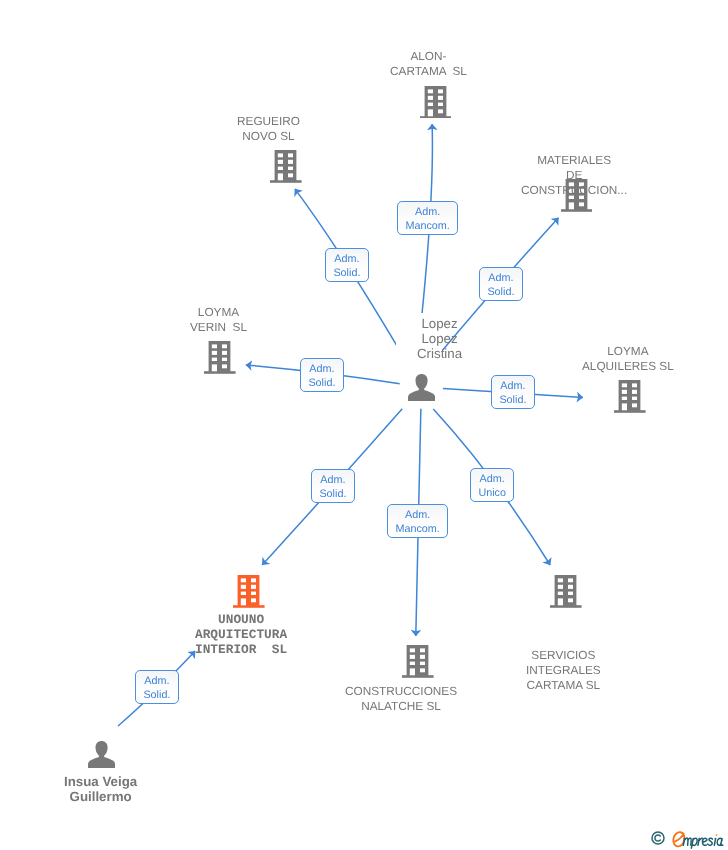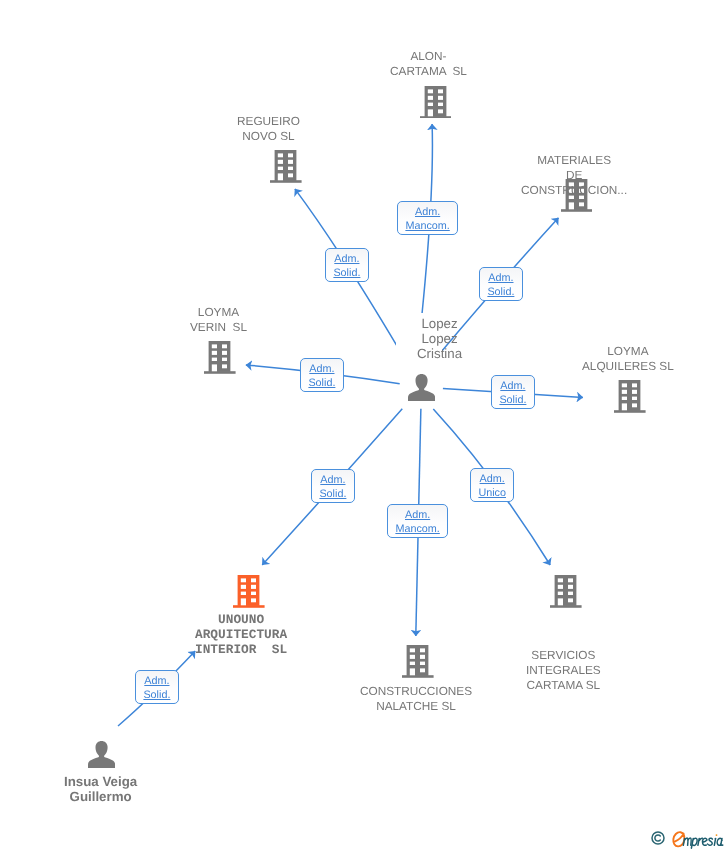--- a/index.html
+++ b/index.html
@@ -11,21 +11,21 @@
   svg#edges{position:absolute;left:0;top:0;width:728px;height:850px;}
   .node-icon{position:absolute;line-height:0;}
   .edge-mask{position:absolute;background:#fff;}
   .node-label{position:absolute;text-align:center;color:#767676;font-size:11.8px;
               line-height:15.05px;white-space:pre;background:transparent;padding:1px 1px;}
   .node-label.person{font-size:13.3px;line-height:15.2px;color:#767676;}
   .node-label.focal{font-weight:bold;color:#757575;font-size:12.8px;line-height:15.1px;}
   .edge-label{position:absolute;box-sizing:border-box;border:1.3px solid #4a90dd;
     background:linear-gradient(#f4f5f7,#fdfdfe 55%,#ffffff);border-radius:5px;color:#3f83d6;
     font-size:10.8px;line-height:14.7px;text-align:center;padding:2.6px 7.4px 0 7.4px;}
-  .edge-label div{white-space:nowrap;text-decoration:underline;}
+  .edge-label div{white-space:nowrap;}
   #wm{position:absolute;left:651px;top:830px;white-space:nowrap;display:flex;align-items:flex-start;}
   .wm-c{display:inline-block;line-height:0;margin-top:1px;}
   .wm-logo{display:inline-block;line-height:0;margin-left:7px;margin-top:-1px;}
 </style>
 </head>
 <body>
 
 <div id="stage">
 <svg id="edges" viewBox="0 0 728 850">
       <defs>
@@ -140,21 +140,21 @@
     <rect x="7.8" y="3.4" width="5.2" height="3.9" fill="#fff"></rect>
     <rect x="18.0" y="3.4" width="5.0" height="3.9" fill="#fff"></rect>
     <rect x="7.8" y="9.8" width="5.2" height="4.1" fill="#fff"></rect>
     <rect x="18.0" y="9.8" width="5.0" height="4.1" fill="#fff"></rect>
     <rect x="7.8" y="16.6" width="5.2" height="3.4" fill="#fff"></rect>
     <rect x="18.0" y="16.6" width="5.0" height="3.4" fill="#fff"></rect>
     <rect x="7.8" y="23.4" width="5.2" height="6.9" fill="#fff"></rect>
     <rect x="18.0" y="23.4" width="5.0" height="3.9" fill="#fff"></rect>
   </g>
       </svg></div>
-    <div class="node-label" style="left: 359px; top: 683px;"><div>CONSTRUCCIONES</div><div>NALATCHE SL</div></div>
+    <div class="node-label" style="left: 344px; top: 683px;"><div>CONSTRUCCIONES</div><div>NALATCHE SL</div></div>
     <div class="node-icon" style="left: 550.2px; top: 575.3px;"><svg width="31.6" height="32.8" viewBox="0 0 31.6 32.8">
   <g fill="#787878">
     <path d="M4.6 0 h21.8 v30.9 h-21.8 z"></path>
     <path d="M0 30.2 h31.6 v2.6 h-31.6 z"></path>
     <rect x="7.8" y="3.4" width="5.2" height="3.9" fill="#fff"></rect>
     <rect x="18.0" y="3.4" width="5.0" height="3.9" fill="#fff"></rect>
     <rect x="7.8" y="9.8" width="5.2" height="4.1" fill="#fff"></rect>
     <rect x="18.0" y="9.8" width="5.0" height="4.1" fill="#fff"></rect>
     <rect x="7.8" y="16.6" width="5.2" height="3.4" fill="#fff"></rect>
     <rect x="18.0" y="16.6" width="5.0" height="3.4" fill="#fff"></rect>

